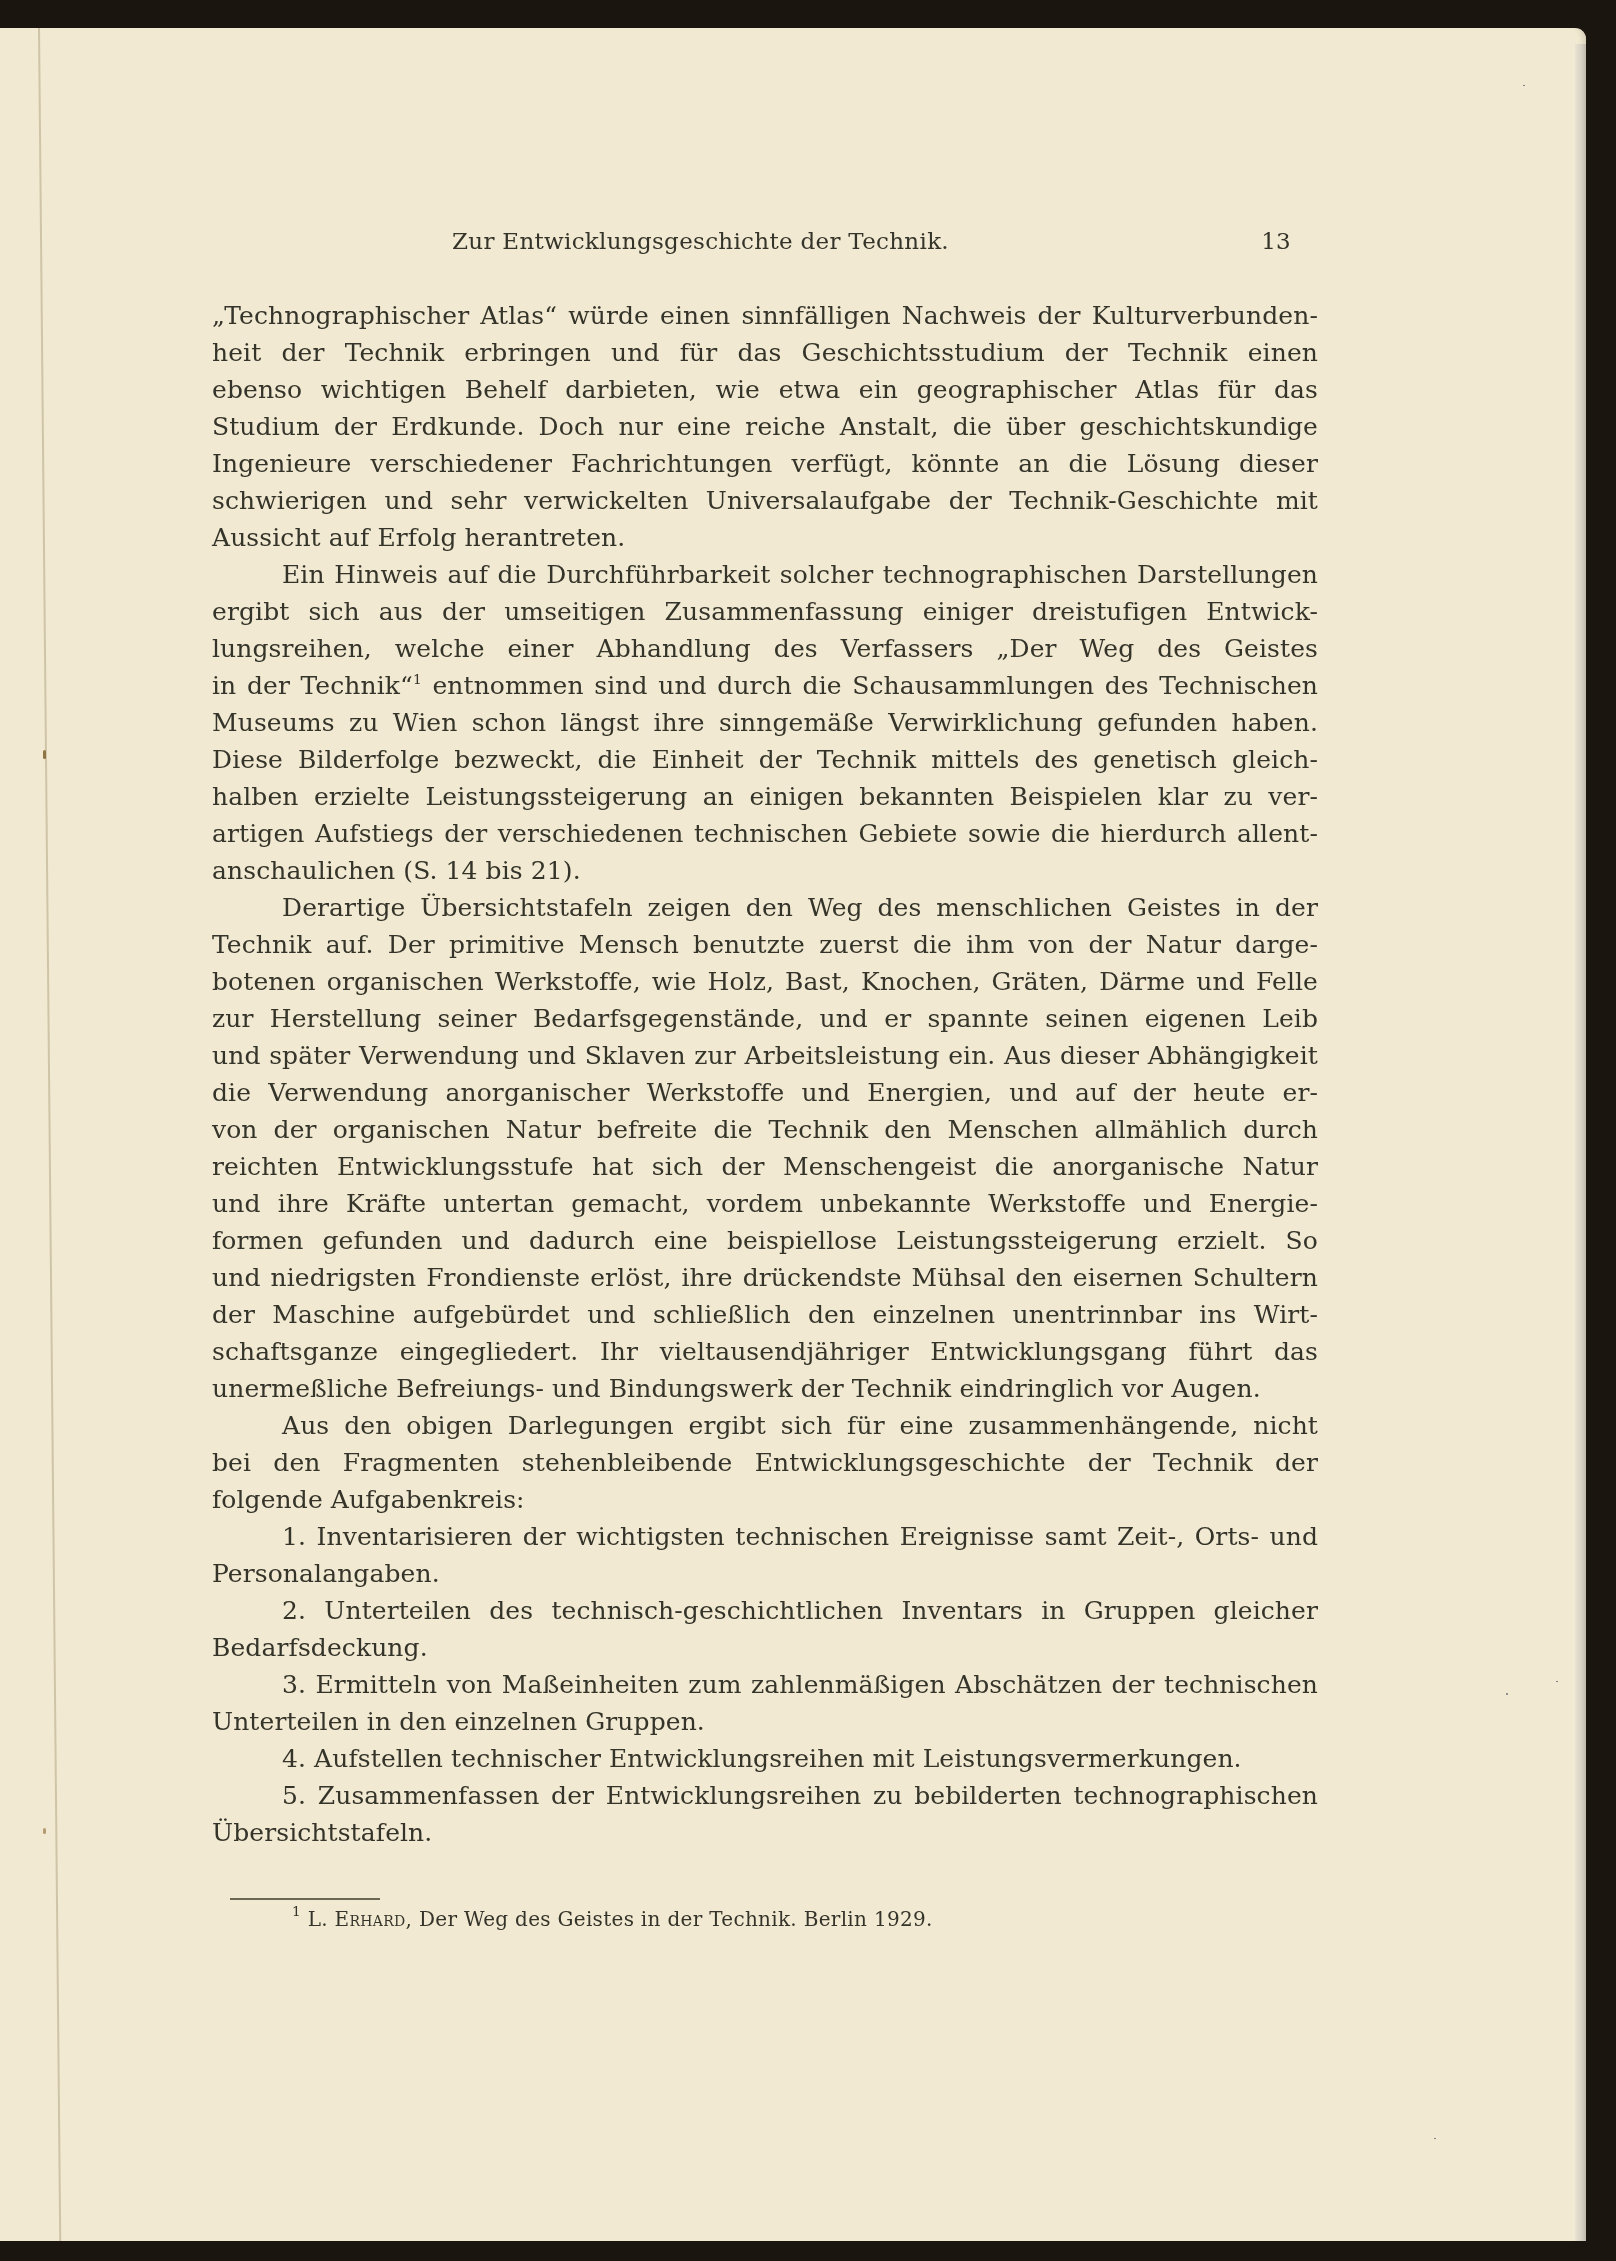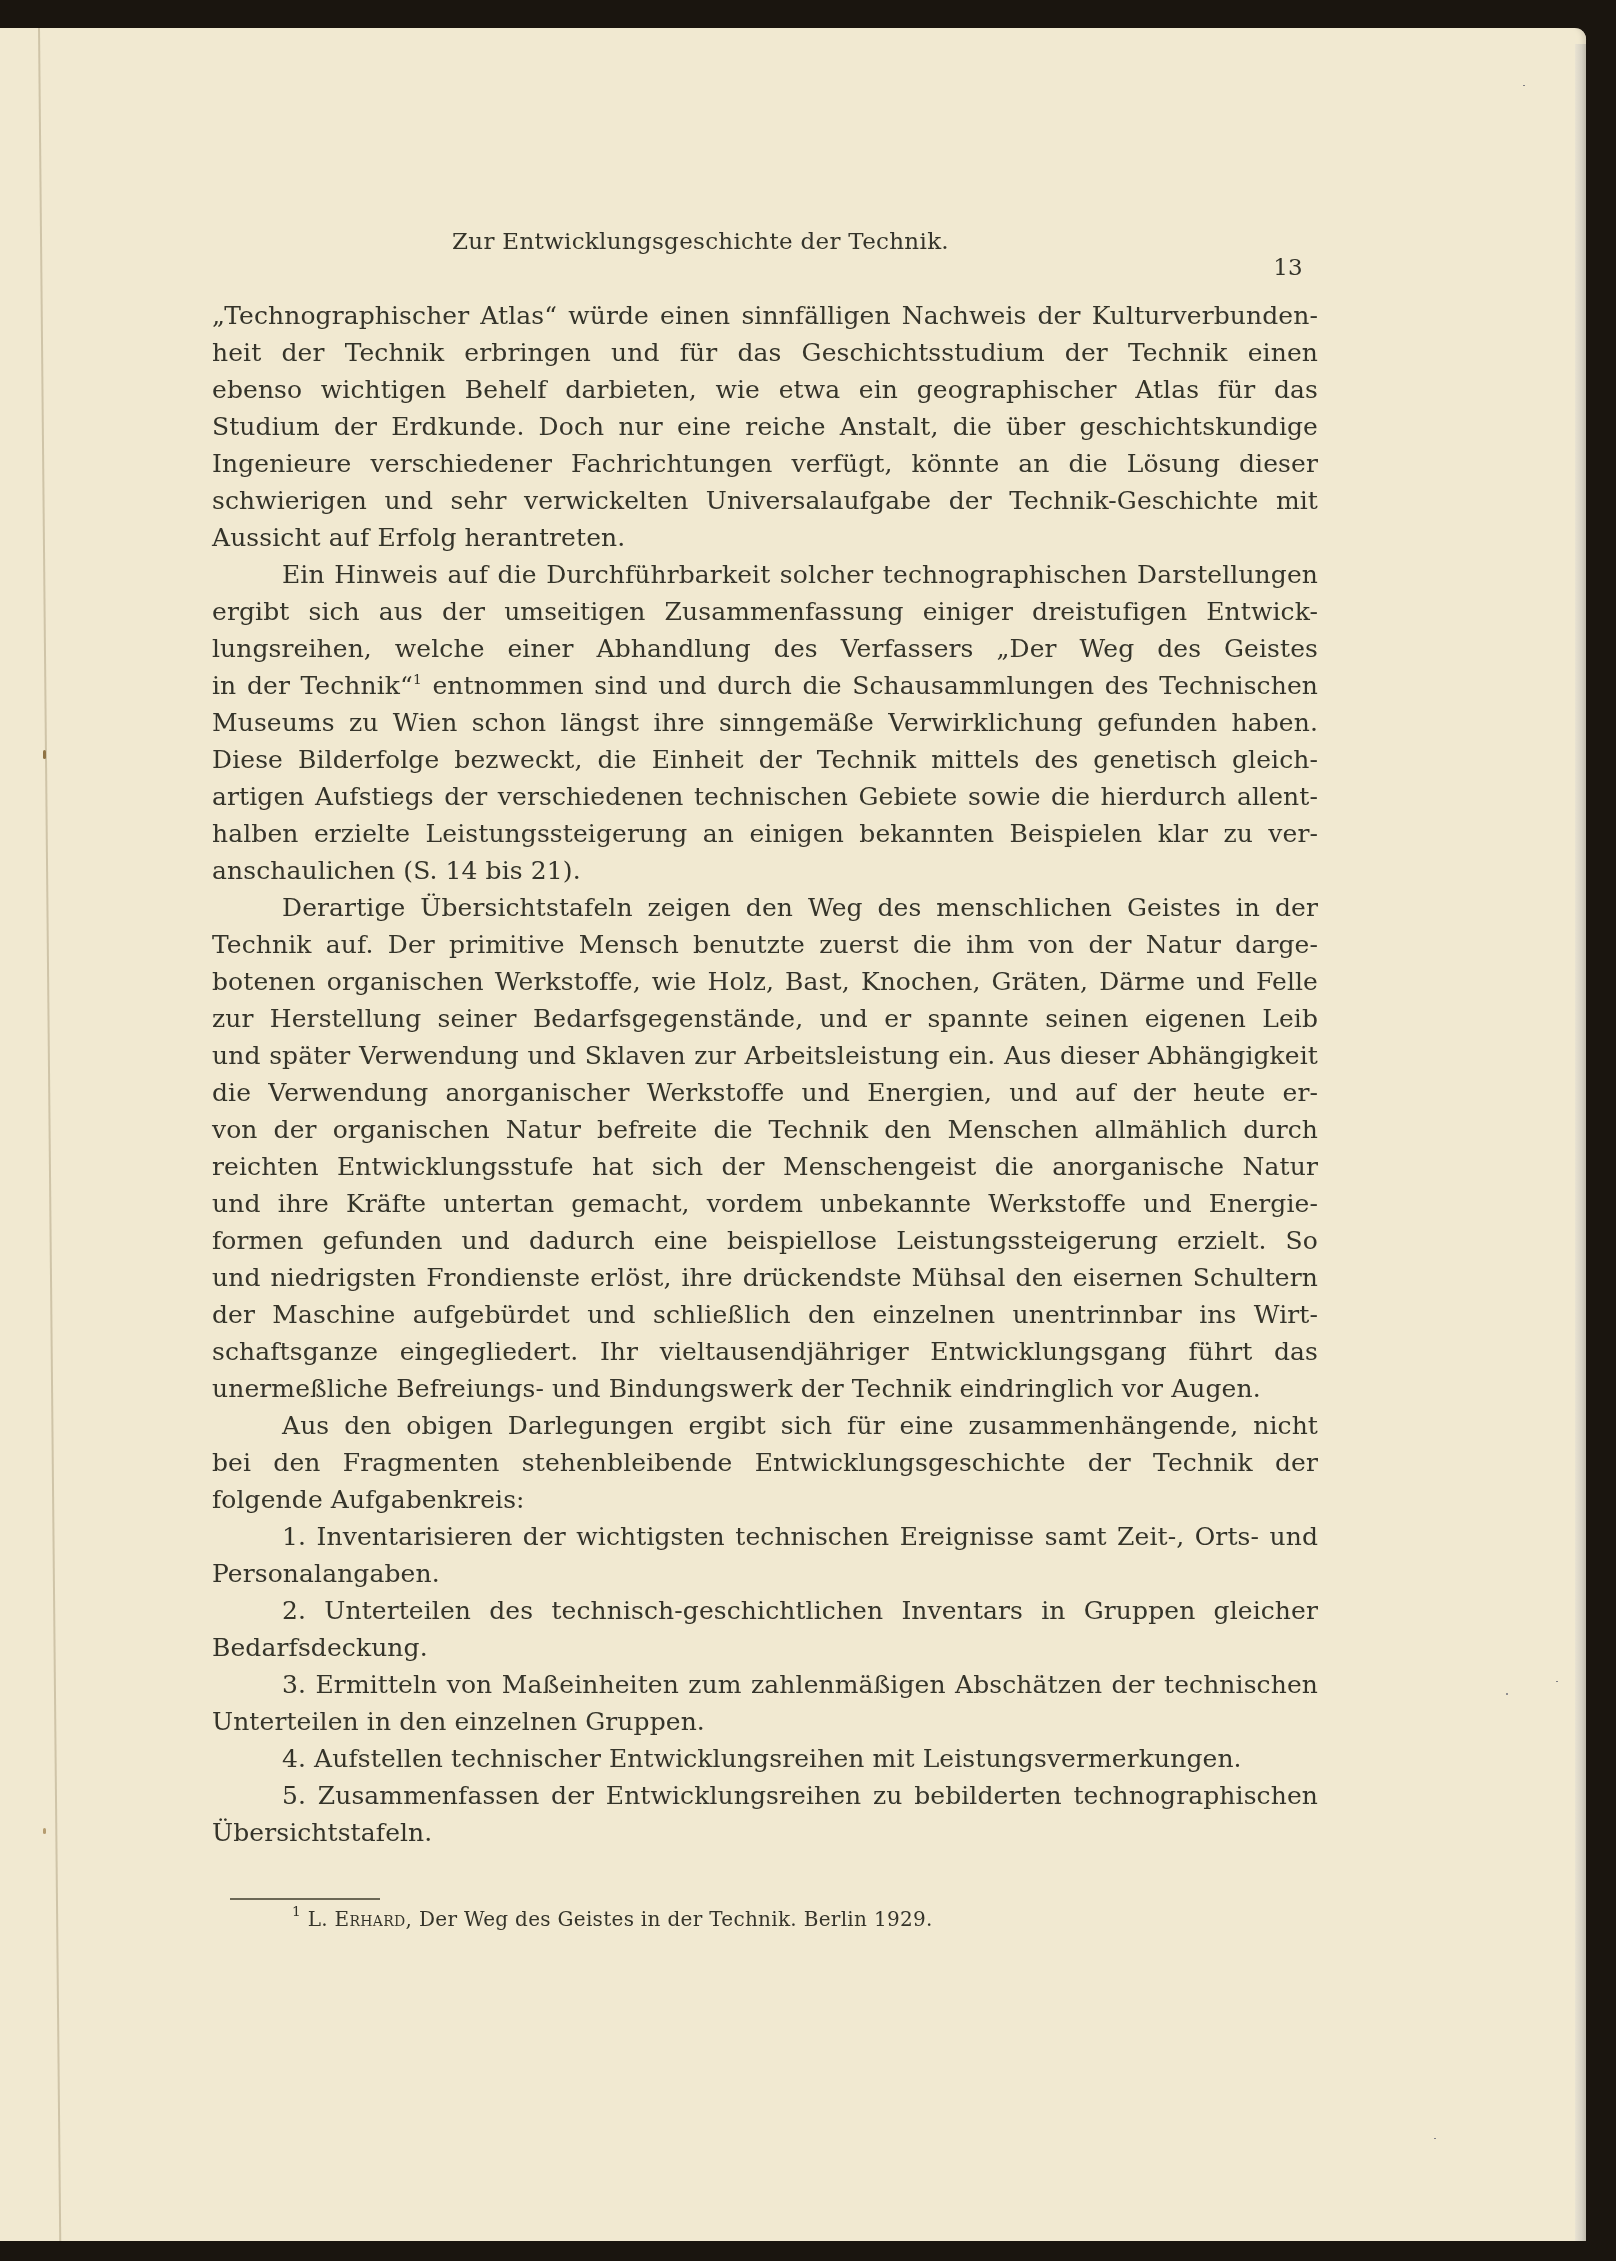--- a/index.html
+++ b/index.html
@@ -35,21 +35,21 @@
 
   .page {
     position: absolute; left: 201px; top: 0; width: 1106px;
     color: #35342a;
   }
   .running-head {
     position: absolute; top: 228px; left: 0; width: 1106px; height: 32px;
     font-size: 23px; letter-spacing: 0.3px;
   }
   .running-head .title { position: absolute; left: 251px; top: 0; white-space: nowrap; }
-  .running-head .page-num { position: absolute; right: 4px; top: 0; margin-top: 26px; }
+  .running-head .page-num { position: absolute; right: 16px; top: 0; }
 
   .body-text { position: absolute; left: 11px; top: 297px; width: 1106px; }
   .line {
     height: 37px; line-height: 37px; font-size: 25px;
     white-space: nowrap; text-align: justify; text-align-last: justify;
     letter-spacing: 0.1px;
   }
   .line.indent { padding-left: 70px; }
   .line.last { text-align-last: left; }
   sup.fn { font-size: 13.7px; vertical-align: 9.7px; line-height: 0; }
@@ -93,22 +93,22 @@
       <div class="line"><span>Studium der Erdkunde. Doch nur eine reiche Anstalt, die über geschichtskundige</span></div>
       <div class="line"><span>Ingenieure verschiedener Fachrichtungen verfügt, könnte an die Lösung dieser</span></div>
       <div class="line"><span>schwierigen und sehr verwickelten Universalaufgabe der Technik-Geschichte mit</span></div>
       <div class="line last"><span>Aussicht auf Erfolg herantreten.</span></div>
       <div class="line indent"><span>Ein Hinweis auf die Durchführbarkeit solcher technographischen Darstellungen</span></div>
       <div class="line"><span>ergibt sich aus der umseitigen Zusammenfassung einiger dreistufigen Entwick-</span></div>
       <div class="line"><span>lungsreihen, welche einer Abhandlung des Verfassers „Der Weg des Geistes</span></div>
       <div class="line"><span>in der Technik“</span><sup class="fn">1</sup><span> entnommen sind und durch die Schausammlungen des Technischen</span></div>
       <div class="line"><span>Museums zu Wien schon längst ihre sinngemäße Verwirklichung gefunden haben.</span></div>
       <div class="line"><span>Diese Bilderfolge bezweckt, die Einheit der Technik mittels des genetisch gleich-</span></div>
+      <div class="line"><span>halben erzielte Leistungssteigerung an einigen bekannten Beispielen klar zu ver-</span></div>
       <div class="line"><span>artigen Aufstiegs der verschiedenen technischen Gebiete sowie die hierdurch allent-</span></div>
-      <div class="line"><span>halben erzielte Leistungssteigerung an einigen bekannten Beispielen klar zu ver-</span></div>
       <div class="line last"><span>anschaulichen (S. 14 bis 21).</span></div>
       <div class="line indent"><span>Derartige Übersichtstafeln zeigen den Weg des menschlichen Geistes in der</span></div>
       <div class="line"><span>Technik auf. Der primitive Mensch benutzte zuerst die ihm von der Natur darge-</span></div>
       <div class="line"><span>botenen organischen Werkstoffe, wie Holz, Bast, Knochen, Gräten, Därme und Felle</span></div>
       <div class="line"><span>zur Herstellung seiner Bedarfsgegenstände, und er spannte seinen eigenen Leib</span></div>
       <div class="line"><span>und später Verwendung und Sklaven zur Arbeitsleistung ein. Aus dieser Abhängigkeit</span></div>
       <div class="line"><span>die Verwendung anorganischer Werkstoffe und Energien, und auf der heute er-</span></div>
       <div class="line"><span>von der organischen Natur befreite die Technik den Menschen allmählich durch</span></div>
       <div class="line"><span>reichten Entwicklungsstufe hat sich der Menschengeist die anorganische Natur</span></div>
       <div class="line"><span>und ihre Kräfte untertan gemacht, vordem unbekannte Werkstoffe und Energie-</span></div>

